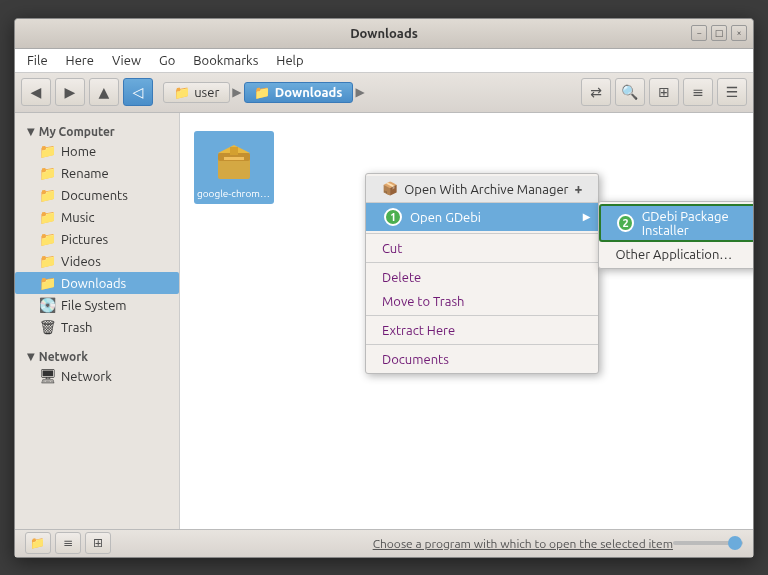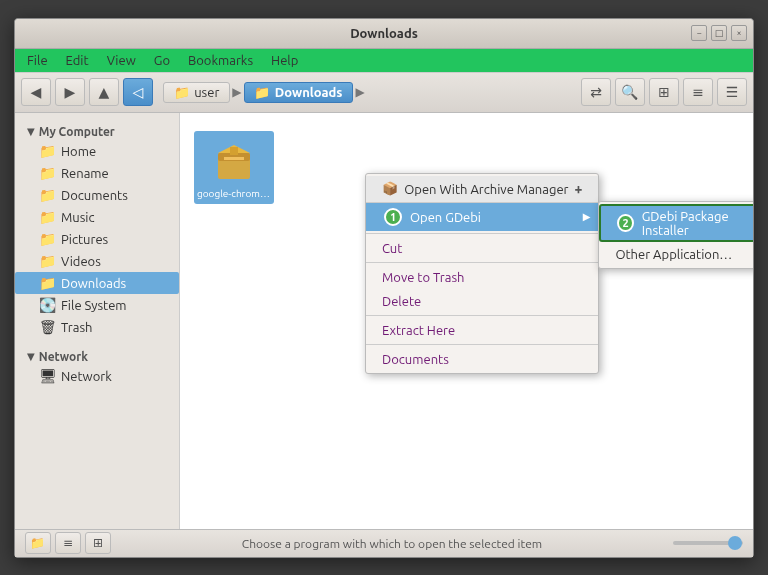--- a/index.html
+++ b/index.html
@@ -52,21 +52,21 @@
       border: 1px solid #999;
       border-radius: 2px;
       display: flex;
       align-items: center;
       justify-content: center;
       cursor: pointer;
       font-size: 9px;
       color: #555;
     }
     .menubar {
-      background: #22c55e;
+      background: #ffffff;
       height: 24px;
       display: flex;
       align-items: center;
       padding: 0 4px;
       border-bottom: 1px solid #ccc;
       gap: 2px;
     }
     .menubar-item {
       padding: 2px 8px;
       cursor: pointer;
@@ -300,21 +300,21 @@
     .statusbar {
       height: 28px;
       background: linear-gradient(to bottom, #e8e4df, #d8d3ce);
       border-top: 1px solid #bbb;
       display: flex;
       align-items: center;
       padding: 0 10px;
       font-size: 12px;
       color: #555;
     }
-    .statusbar-text { flex: 1; text-align: center; }
+    .statusbar-text { flex: 1; text-align: right; text-decoration: underline; }
     .statusbar-icons { display: flex; gap: 4px; }
     .statusbar-icon-btn {
       width: 26px;
       height: 22px;
       background: linear-gradient(to bottom, #f0ece8, #ddd8d0);
       border: 1px solid #bbb;
       border-radius: 3px;
       display: flex;
       align-items: center;
       justify-content: center;
@@ -367,21 +367,21 @@
     <span class="titlebar-title">Downloads</span>
     <div class="titlebar-buttons">
       <div class="titlebar-btn">−</div>
       <div class="titlebar-btn">□</div>
       <div class="titlebar-btn">×</div>
     </div>
   </div>
 
   <div class="menubar">
     <div class="menubar-item">File</div>
-    <div class="menubar-item">Edit</div>
+    <div class="menubar-item">Here</div>
     <div class="menubar-item">View</div>
     <div class="menubar-item">Go</div>
     <div class="menubar-item">Bookmarks</div>
     <div class="menubar-item">Help</div>
   </div>
 
   <div class="toolbar">
     <div class="toolbar-btn">◀</div>
     <div class="toolbar-btn">▶</div>
     <div class="toolbar-btn">▲</div>
@@ -503,24 +503,24 @@
 
         <div class="context-menu-separator"></div>
 
         <div class="context-menu-item">
           <span>Cut</span>
         </div>
 
         <div class="context-menu-separator"></div>
 
         <div class="context-menu-item">
+          <span>Delete</span>
+        </div>
+        <div class="context-menu-item">
           <span>Move to Trash</span>
-        </div>
-        <div class="context-menu-item">
-          <span>Delete</span>
         </div>
 
         <div class="context-menu-separator"></div>
 
         <div class="context-menu-item">
           <span>Extract Here</span>
         </div>
 
         <div class="context-menu-separator"></div>
 

